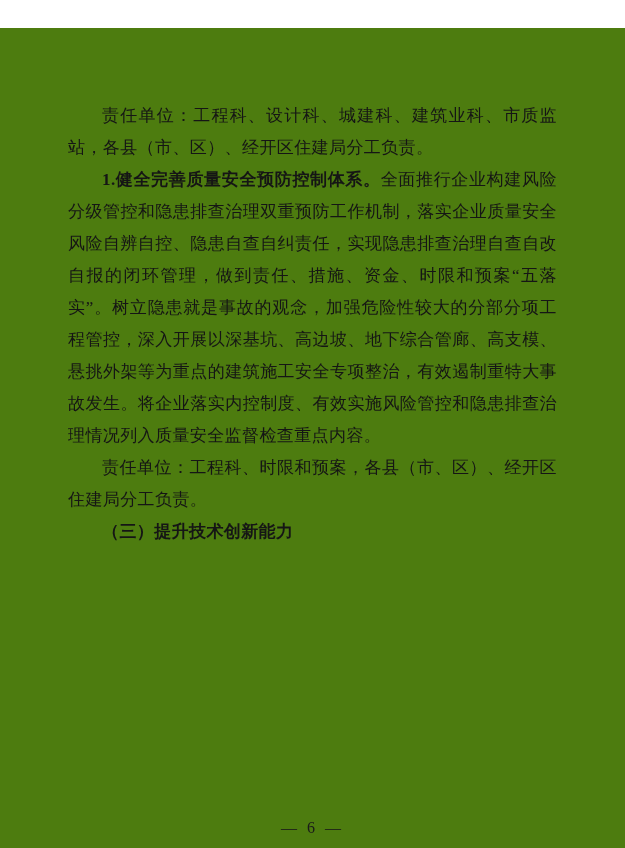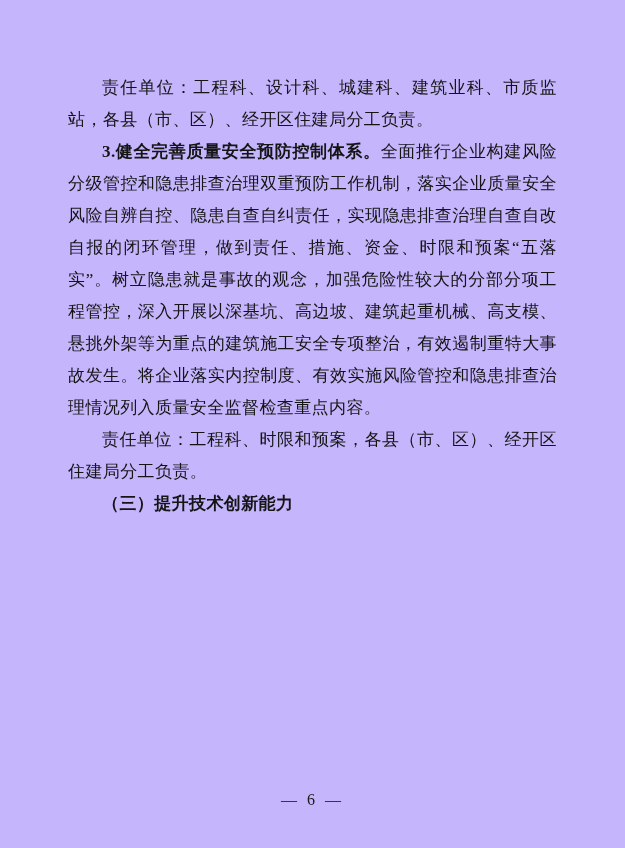--- a/index.html
+++ b/index.html
@@ -11,21 +11,22 @@
     width: 625px;
     height: 848px;
     position: relative;
     overflow: hidden;
     font-family: "Liberation Serif", "DejaVu Serif", serif;
     color: #151515;
   }
   .doc-page {
     position: absolute;
     inset: 0;
-    background: #c4b5fd;
+    background: #4d7c0f;
+    margin-top: 28px;
   }
   .doc-body {
     position: absolute;
     left: 68px;
     top: 72px;
     width: 489px;
   }
   .para {
     margin: 0;
     font-size: 17px;
@@ -57,21 +58,21 @@
 </style>
 </head>
 <body>
 
 <div class="doc-page">
 
   <div class="doc-body">
 
     <p class="para"><span class="lead-bold"></span><span>责任单位：工程科、设计科、城建科、建筑业科、市质监站，各县（市、区）、经开区住建局分工负责。</span></p>
 
-    <p class="para"><span class="lead-bold">3.健全完善质量安全预防控制体系。</span><span>全面推行企业构建风险分级管控和隐患排查治理双重预防工作机制，落实企业质量安全风险自辨自控、隐患自查自纠责任，实现隐患排查治理自查自改自报的闭环管理，做到责任、措施、资金、时限和预案“五落实”。树立隐患就是事故的观念，加强危险性较大的分部分项工程管控，深入开展以深基坑、高边坡、建筑起重机械、高支模、悬挑外架等为重点的建筑施工安全专项整治，有效遏制重特大事故发生。将企业落实内控制度、有效实施风险管控和隐患排查治理情况列入质量安全监督检查重点内容。</span></p>
+    <p class="para"><span class="lead-bold">1.健全完善质量安全预防控制体系。</span><span>全面推行企业构建风险分级管控和隐患排查治理双重预防工作机制，落实企业质量安全风险自辨自控、隐患自查自纠责任，实现隐患排查治理自查自改自报的闭环管理，做到责任、措施、资金、时限和预案“五落实”。树立隐患就是事故的观念，加强危险性较大的分部分项工程管控，深入开展以深基坑、高边坡、地下综合管廊、高支模、悬挑外架等为重点的建筑施工安全专项整治，有效遏制重特大事故发生。将企业落实内控制度、有效实施风险管控和隐患排查治理情况列入质量安全监督检查重点内容。</span></p>
 
     <p class="para"><span class="lead-bold"></span><span>责任单位：工程科、时限和预案，各县（市、区）、经开区住建局分工负责。</span></p>
 
     <p class="para heading"><span class="lead-bold">（三）提升技术创新能力</span><span></span></p>
 
 
   </div>
 
   <div class="page-footer">
     <span>— 6 —</span>

